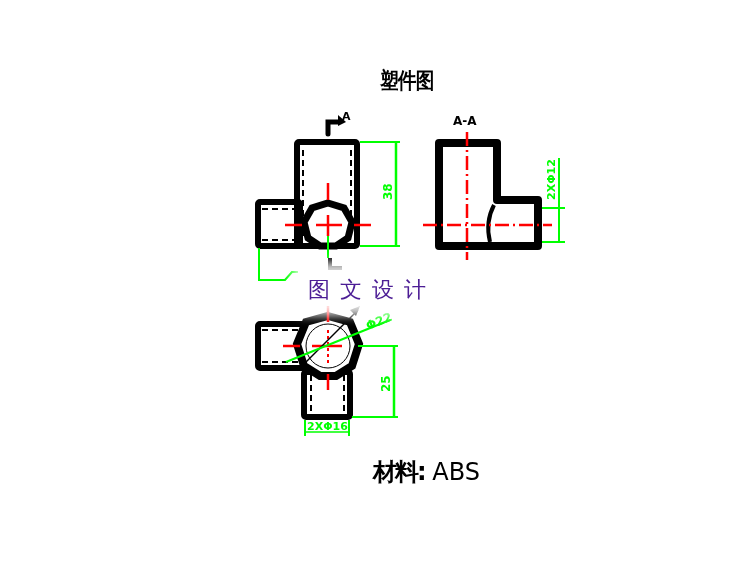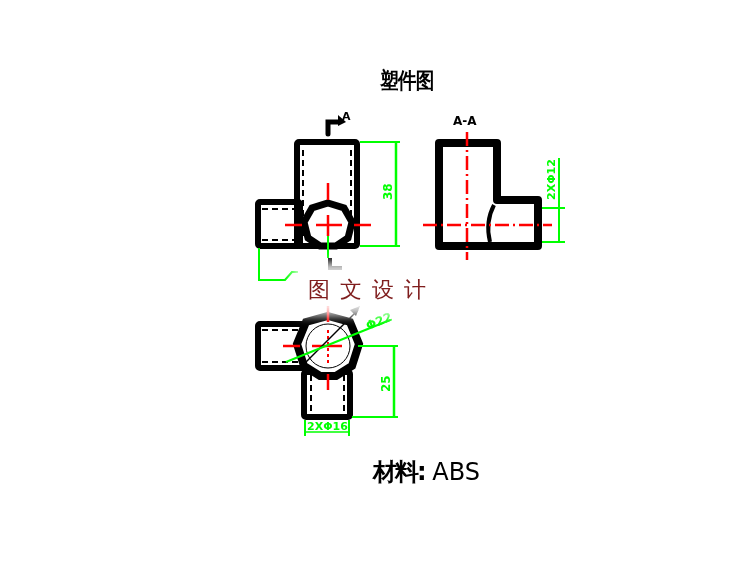--- a/index.html
+++ b/index.html
@@ -2,21 +2,21 @@
 <html><head>
   <meta charset="utf-8">
   <style>
     html, body { margin: 0; padding: 0; background: #ffffff; }
     body { width: 742px; height: 577px; position: relative; overflow: hidden; font-family: "DejaVu Sans", sans-serif; }
     #drawing { position: absolute; left: 0; top: 0; }
     .title { position: absolute; left: 380px; top: 66px; font-size: 22px; font-weight: bold; color: #000; letter-spacing: -1px; font-family: "DejaVu Sans", sans-serif; transform: scaleX(0.85); transform-origin: left; }
     .material { position: absolute; left: 373px; top: 456px; font-size: 24px; color: #000; font-family: "DejaVu Sans", sans-serif; }
     .material .lbl { font-weight: bold; letter-spacing: -2px; margin-top: 20px; }
     .watermark { position: absolute; left: 300px; top: 270px; width: 150px; height: 38px; background: rgba(255,255,255,0.85); box-shadow: 0 0 10px 8px rgba(255,255,255,0.85); border-radius: 6px; }
-    .watermark span { position: absolute; left: 8px; top: 5px; font-size: 22px; color: #7f1d1d; letter-spacing: 10px; font-family: "DejaVu Serif", serif; white-space: nowrap; }
+    .watermark span { position: absolute; left: 8px; top: 5px; font-size: 22px; color: #4c1d95; letter-spacing: 10px; font-family: "DejaVu Serif", serif; white-space: nowrap; }
   </style>
 </head>
 <body>
 
 <svg id="drawing" width="742" height="577" viewBox="0 0 742 577" xmlns="http://www.w3.org/2000/svg">
 
   <g>
 
     <path d="M328,134 L328,122 L338,122" stroke="#000" stroke-width="5" fill="none" stroke-linecap="round"></path>
     <polygon points="338,115 346,122 338,126" fill="#000"></polygon>

